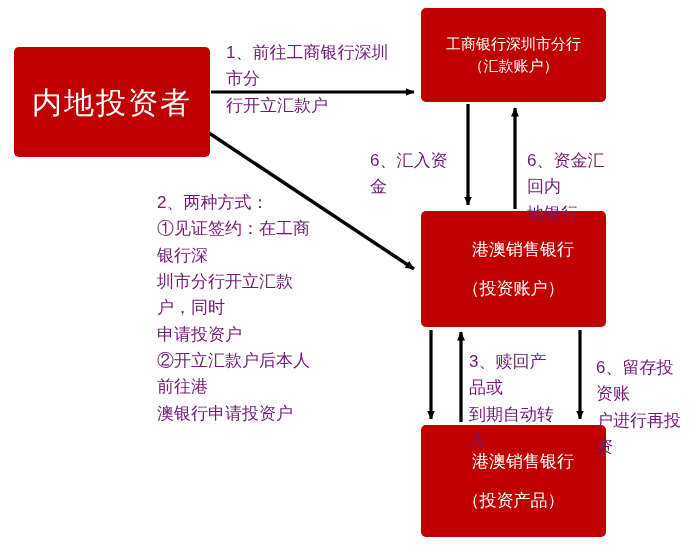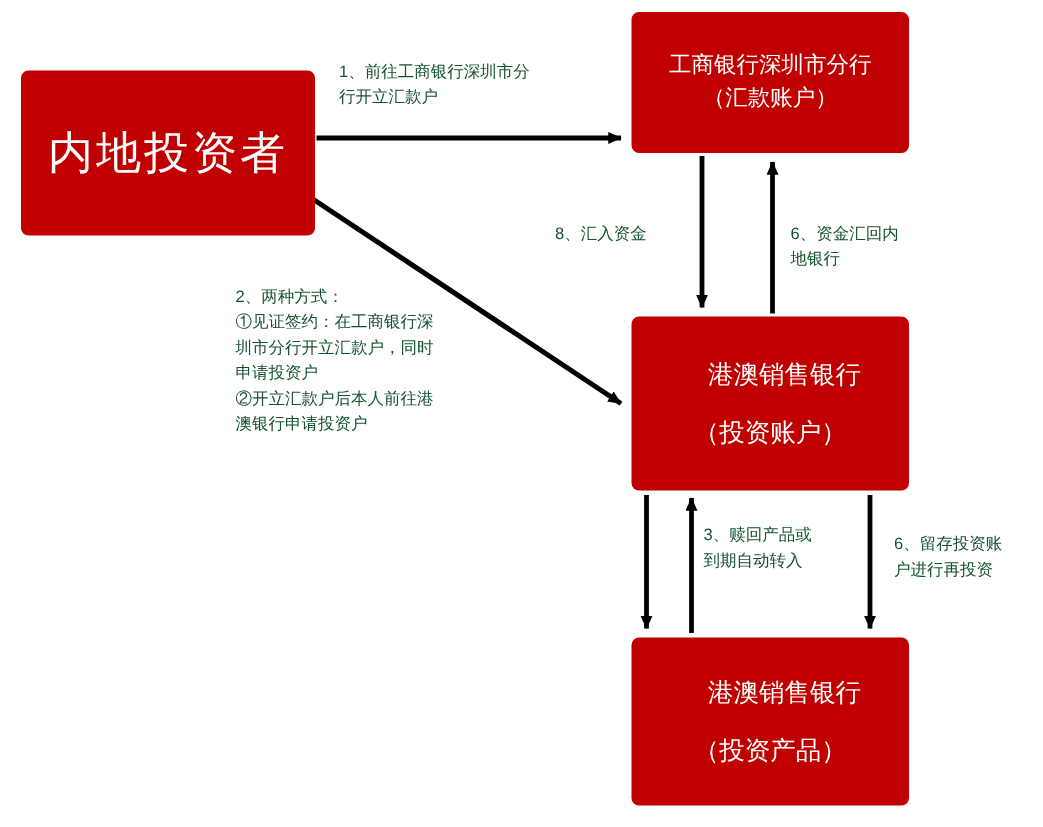--- a/index.html
+++ b/index.html
@@ -65,22 +65,22 @@
     height: 112px;
     font-size: 17px;
   }
   #node-sales-bank .line1,
   #node-product .line1 {
     margin-bottom: 14px;
     margin-left: 19px;
   }
   .label {
     position: absolute;
-    color: #14532d;
-    font-size: 11px;
+    color: #701a75;
+    font-size: 17px;
     line-height: 1.55;
     white-space: pre-line;
     text-align: left;
   }
   #label-1 { left: 226px; top: 40px; width: 170px; }
   #label-2 { left: 157px; top: 190px; width: 160px; }
   #label-3 { left: 370px; top: 148px; width: 90px; }
   #label-4 { left: 330px; top: 355px; width: 84px; }
   #label-5 { left: 469px; top: 349px; width: 92px; }
   #label-6a { left: 527px; top: 148px; width: 88px; }
@@ -141,21 +141,21 @@
   </div>
 
   <div class="label" id="label-1">1、前往工商银行深圳市分
 行开立汇款户</div>
   <div class="label" id="label-2">2、两种方式：
 ①见证签约：在工商银行深
 圳市分行开立汇款户，同时
 申请投资户
 ②开立汇款户后本人前往港
 澳银行申请投资户</div>
-  <div class="label" id="label-3">8、汇入资金</div>
+  <div class="label" id="label-3">6、汇入资金</div>
   <div class="label" id="label-5">3、赎回产品或
 到期自动转入</div>
   <div class="label" id="label-6a">6、资金汇回内
 地银行</div>
   <div class="label" id="label-6b">6、留存投资账
 户进行再投资</div>
 
 </div>
 
 </body></html>

